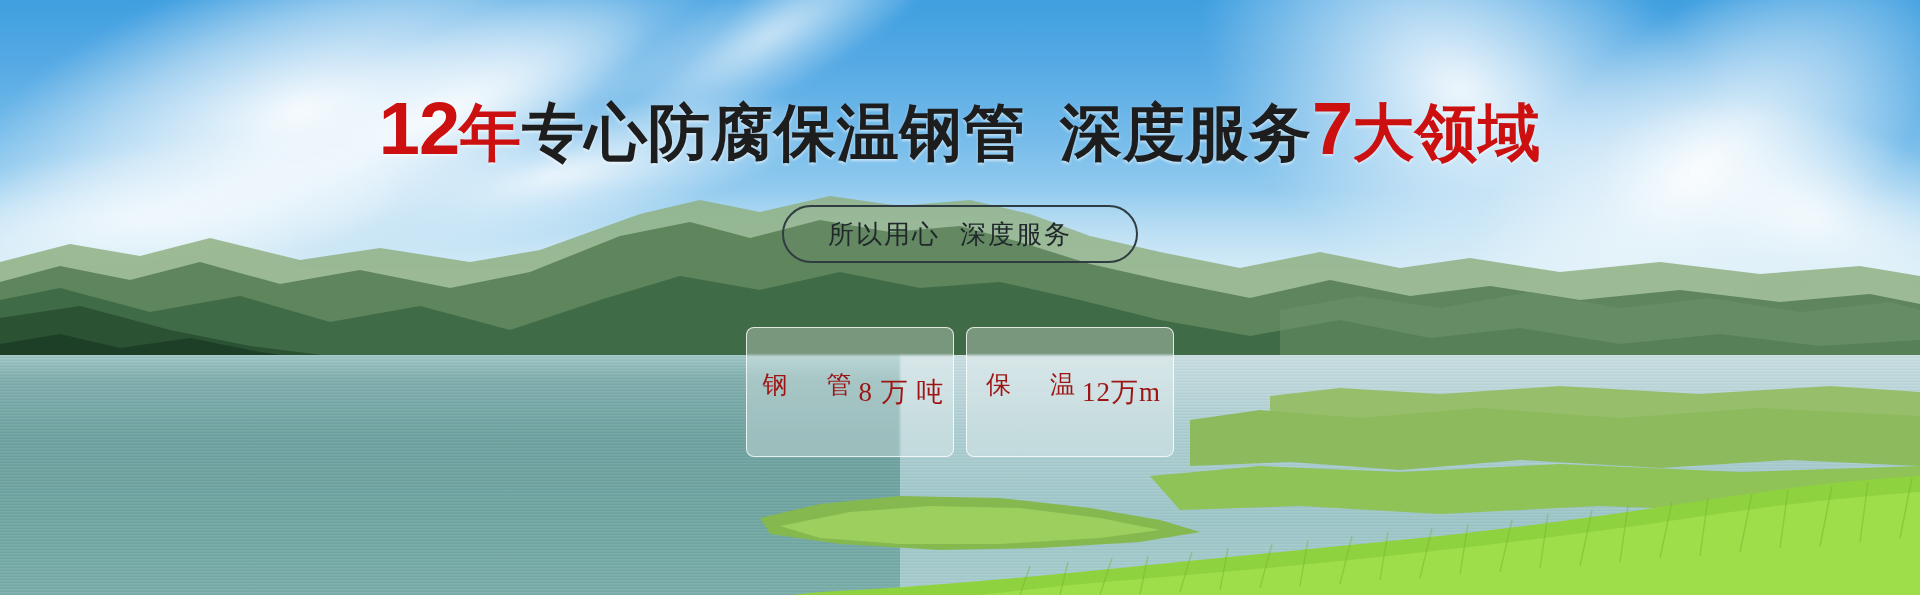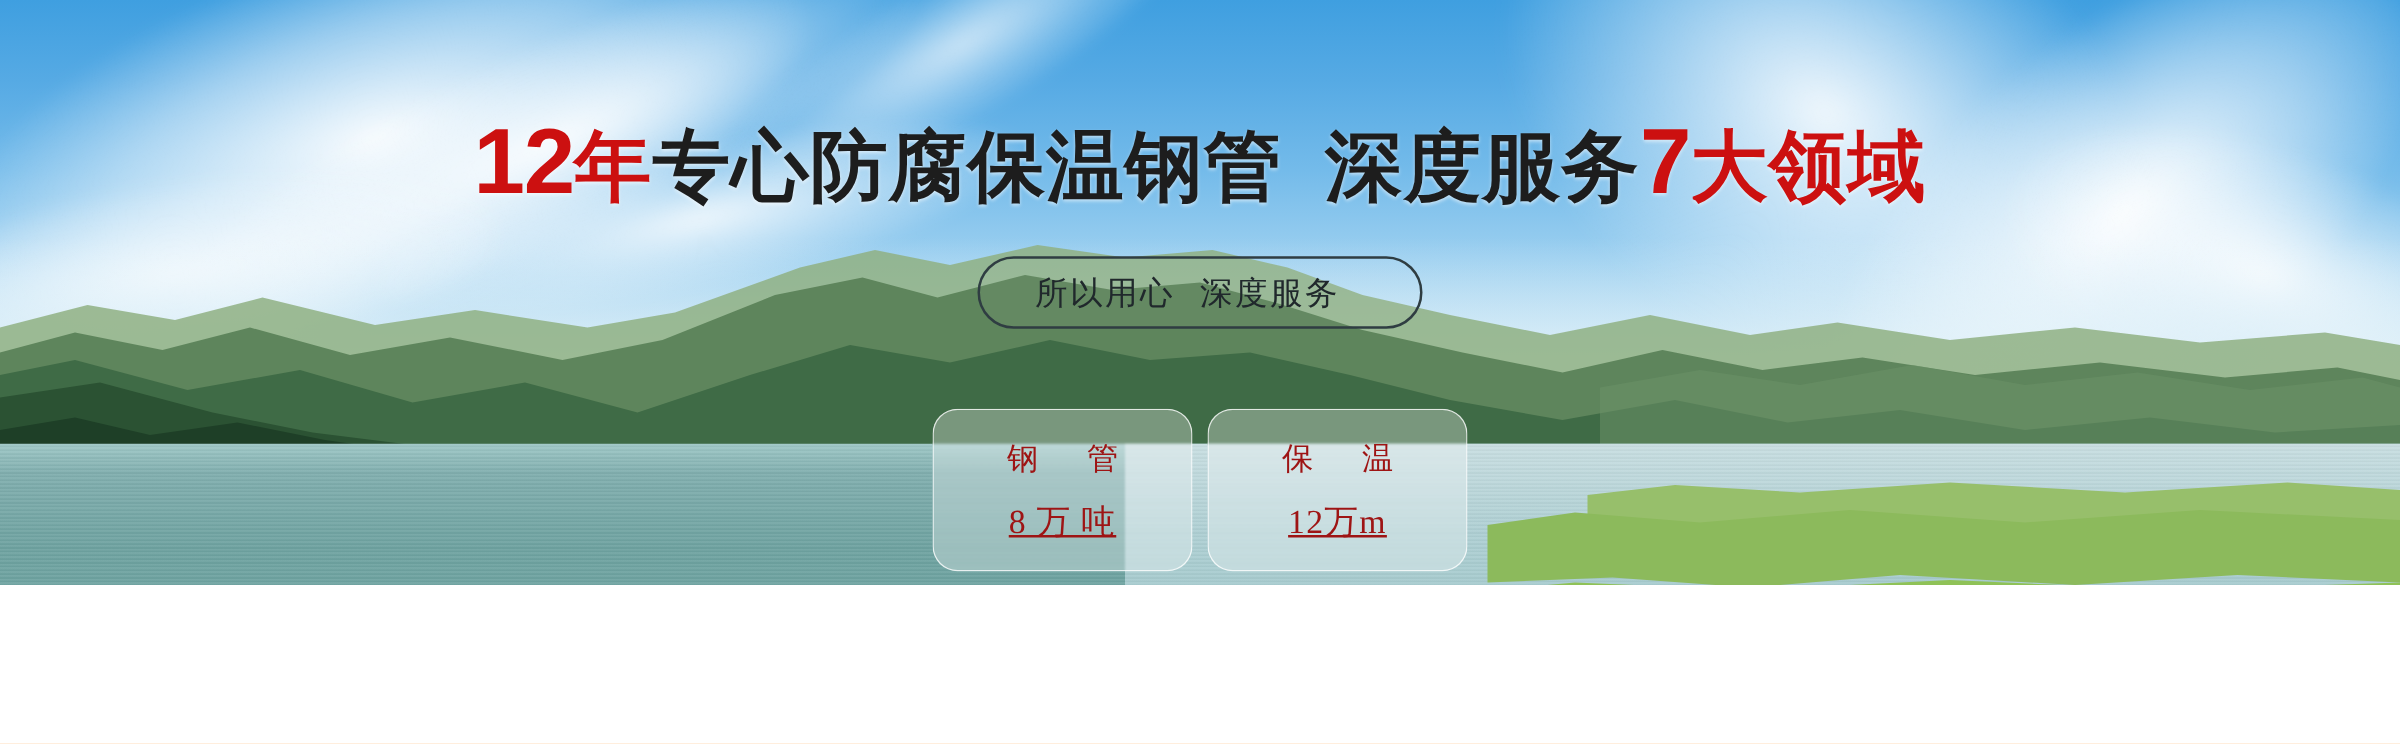--- a/index.html
+++ b/index.html
@@ -2,21 +2,21 @@
 <html lang="zh"><head>
 <meta charset="utf-8">
 <title>Banner</title>
 <style>
   html,body{margin:0;padding:0;background:#fff;}
   body{font-family:"Liberation Sans","DejaVu Sans",sans-serif;}
 
   #banner{
     position:relative;
     width:1920px;
-    height:468px;
+    height:595px;
     overflow:hidden;
     background:#fdba74;
   }
 
   
   .sky{
     position:absolute;left:0;top:0;width:1920px;height:360px;
     background:
       linear-gradient(to bottom,
         #3f9fe0 0%,
@@ -119,41 +119,40 @@
 
   
   .cards{
     position:absolute;left:50%;top:327px;transform:translateX(-50%);
     display:flex;
     gap:12px;
   }
   .card{
     width:208px;height:130px;
     box-sizing:border-box;
-    border-radius:20px;
+    border-radius:8px;
     border:1px solid rgba(255,255,255,.78);
     background:rgba(255,255,255,.30);
-    display:flex;flex-direction:column;align-items:center;justify-content:center;
+    display:flex;align-items:center;justify-content:center;
     backdrop-filter:blur(1px);
   }
   .card .c-label{
     font-size:25px;
     letter-spacing:7px;
     text-indent:7px;
     color:#9e1414;
     font-weight:500;
     margin-bottom:16px;
   }
   .card .c-value{
     font-size:27px;
     letter-spacing:1px;
     color:#9e1414;
     font-weight:500;
     font-family:"Liberation Serif","DejaVu Serif",serif;
-    text-decoration:underline;
   }
   .card .c-value sup{font-size:16px;}
 </style>
 </head>
 <body>
 
 <div id="banner">
 
   <div class="sky">
     <div class="cloud c1"></div>

